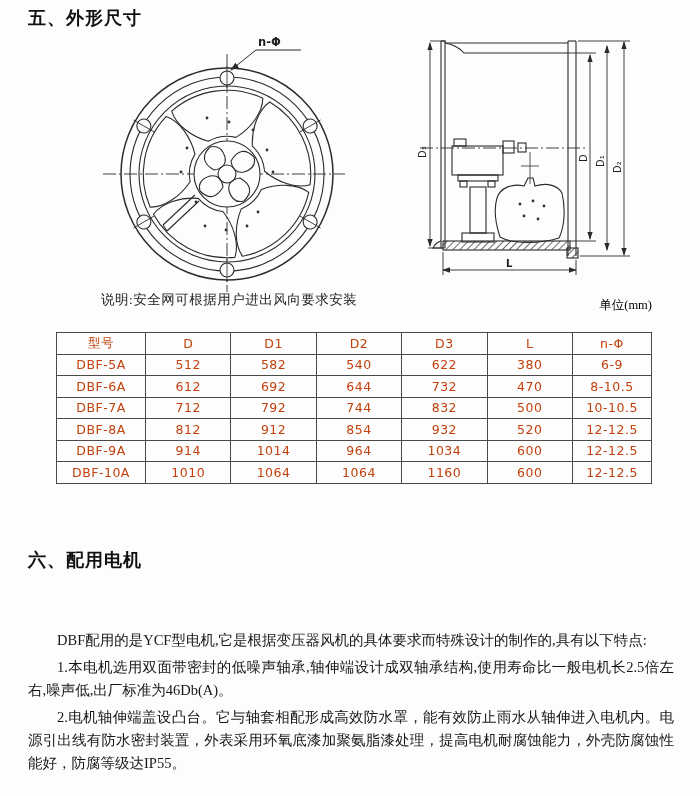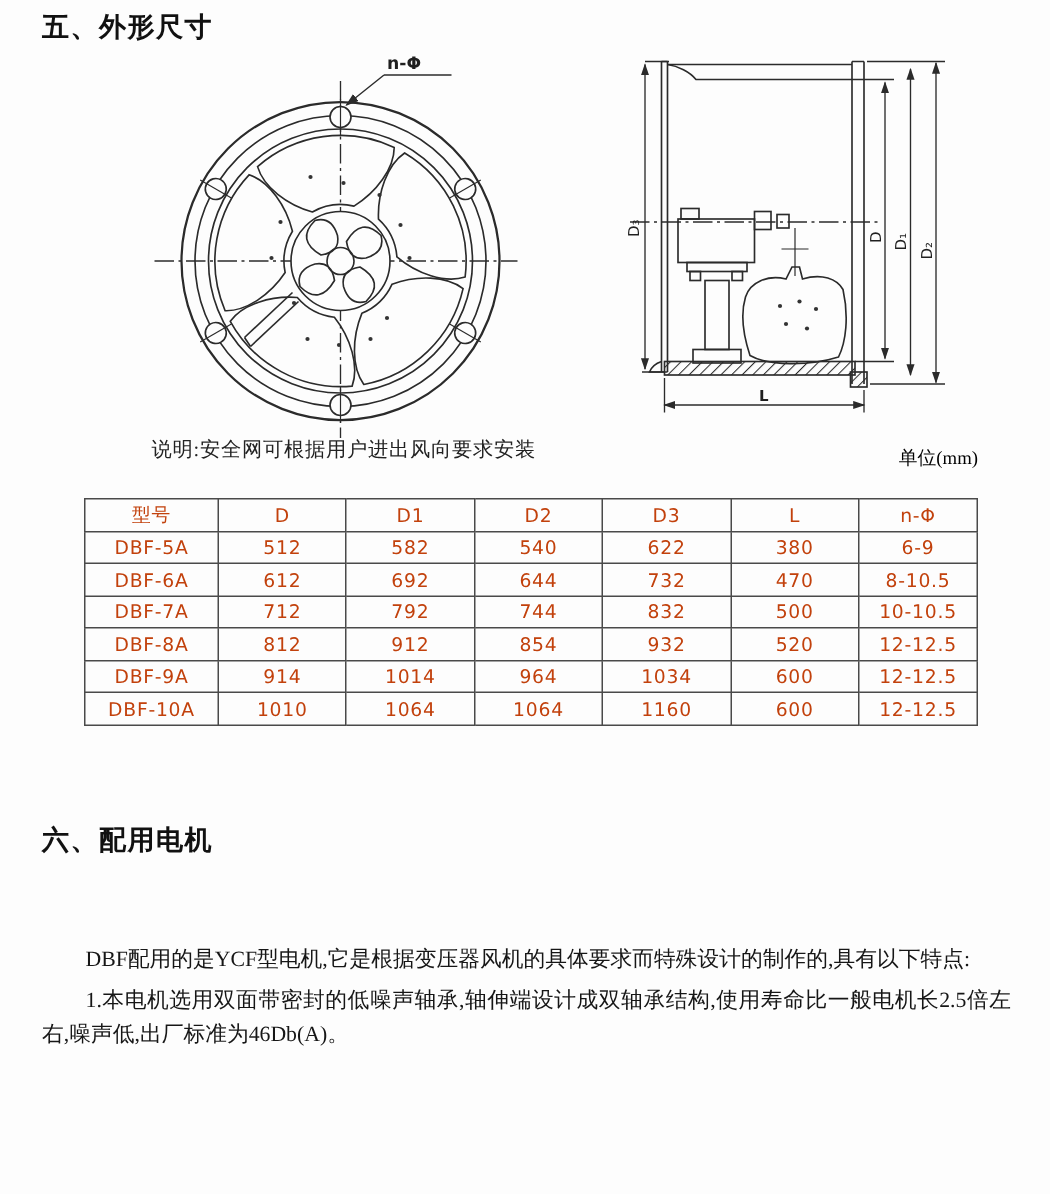--- a/index.html
+++ b/index.html
@@ -297,13 +297,14 @@
         <td>12-12.5</td>
       </tr>
     </tbody>
 </table>
 
 <div class="sec-title" id="title-motor">六、配用电机</div>
 
 <div id="motor-text">
   <p>DBF配用的是YCF型电机,它是根据变压器风机的具体要求而特殊设计的制作的,具有以下特点:</p>
   <p>1.本电机选用双面带密封的低噪声轴承,轴伸端设计成双轴承结构,使用寿命比一般电机长2.5倍左右,噪声低,出厂标准为46Db(A)。</p>
+  <p>2.电机轴伸端盖设凸台。它与轴套相配形成高效防水罩，能有效防止雨水从轴伸进入电机内。电源引出线有防水密封装置，外表采用环氧底漆加聚氨脂漆处理，提高电机耐腐蚀能力，外壳防腐蚀性能好，防腐等级达IP55。</p>
 </div>
 
 </body></html>

